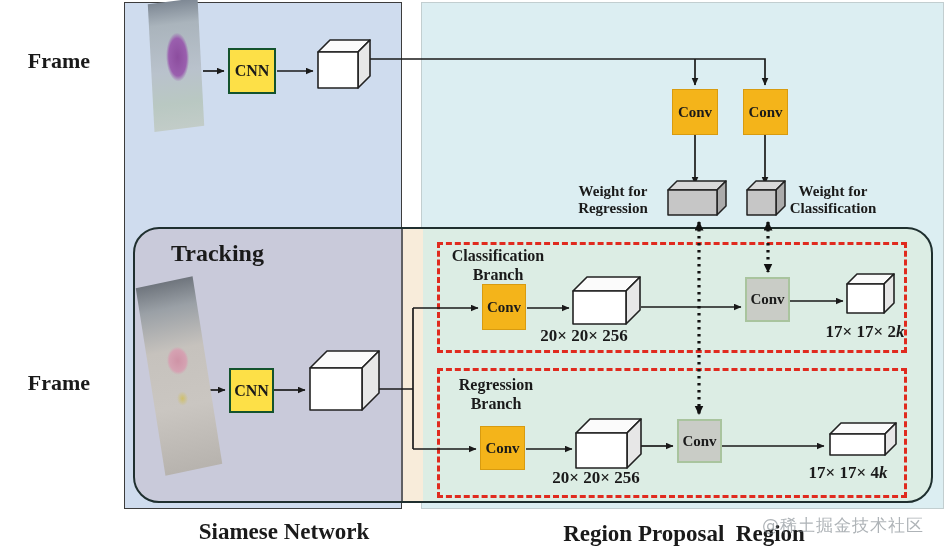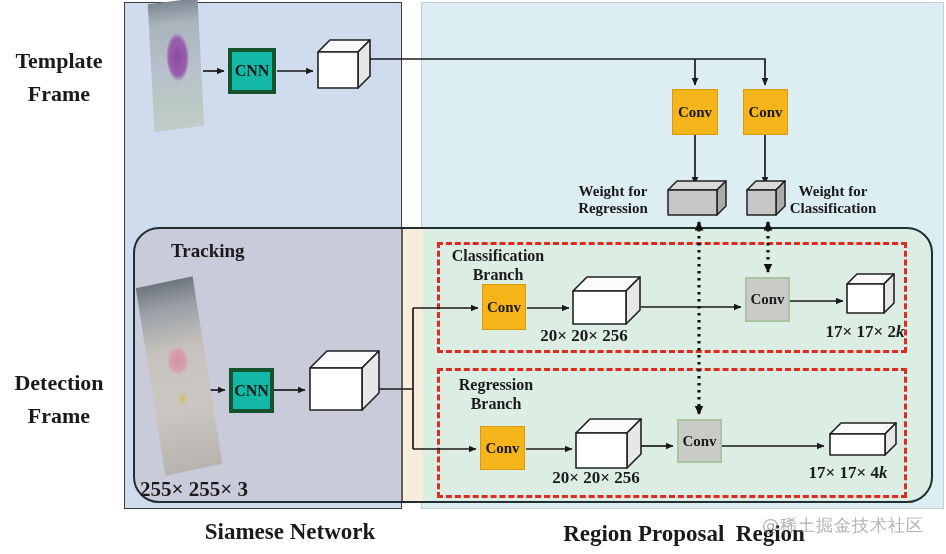--- a/index.html
+++ b/index.html
@@ -11,33 +11,33 @@
   #rpn-panel{left:421px;top:2px;width:523px;height:507px;background:#dceef2;border:1px solid #c2ced0;box-sizing:border-box;}
   #tracking-box{left:133px;top:227px;width:800px;height:276px;box-sizing:border-box;
     border:2.2px solid #1f2f2f;border-radius:26px;
     background:linear-gradient(90deg,#c9cada 0px,#c9cada 268px,#f8ecda 268px,#f8ecda 288px,#dcede4 288px,#dcede4 100%);}
   
   .branch-box{box-sizing:border-box;border:3px dashed #e02a1e;background:transparent;}
   #cls-box{left:437px;top:242px;width:470px;height:111px;}
   #reg-box{left:437px;top:368px;width:470px;height:130px;}
   
   .op{display:flex;align-items:center;justify-content:center;font-weight:bold;box-sizing:border-box;z-index:6;}
-  .cnn{background:#14b8a6;font-size:16px;border:4px solid #14532d;}
+  .cnn{background:#fde047;font-size:16px;border:2px solid #14532d;}
   .conv-orange{background:#f4b41a;font-size:15px;border:1px solid #d89b10;}
   .conv-gray{background:#c9ccc6;font-size:15px;border:2px solid #a9c49e;}
   
   .t{font-weight:bold;line-height:1.15;white-space:nowrap;z-index:8;}
   .center{transform:translateX(-50%);text-align:center;}
   .side-label{font-size:22px;line-height:33px;text-align:center;width:118px;}
   .dim{font-size:17px;}
   .dim .k{font-style:italic;}
   .branch-title{font-size:16px;line-height:19px;}
   .weight-label{font-size:15px;line-height:17px;}
   .caption{font-size:23px;white-space:pre;}
-  #tracking-title{font-size:19px;}
+  #tracking-title{font-size:24px;}
   #watermark{font-size:17px;color:rgba(125,132,138,.62);letter-spacing:1px;z-index:9;font-family:"DejaVu Sans",sans-serif;}
   
   .photo{z-index:5;}
   #template-photo{left:151px;top:1px;width:50px;height:128px;transform:rotate(-3deg) skewY(-4deg);
     background:
       radial-gradient(ellipse 16px 34px at 54% 44%,#8c4d9e 0%,#9a5fae 55%,rgba(154,95,174,0) 72%),
       linear-gradient(180deg,#7e8894 0%,#aab4bc 18%,#b9c2cc 55%,#b9c8c2 80%,#c2ccc8 100%);}
   #detection-photo{left:150px;top:281px;width:58px;height:190px;transform:rotate(-9deg) skewY(-3deg);
     background:
       radial-gradient(ellipse 14px 18px at 52% 42%,#cf93a6 0%,#d5a2b2 60%,rgba(213,162,178,0) 78%),
@@ -177,25 +177,23 @@
       <span>Conv</span>
     </div>
   <div class="abs op conv-orange" style="left:480px;top:426px;width:45px;height:44px;">
       <span>Conv</span>
     </div>
   <div class="abs op conv-gray" style="left:677px;top:419px;width:45px;height:44px;">
       <span>Conv</span>
     </div>
 
   <div class="abs t side-label" style="left:0;top:44px;">
-    <div>Template</div>
     <div>Frame</div>
   </div>
   <div class="abs t side-label" style="left:0;top:366px;">
-    <div>Detection</div>
     <div>Frame</div>
   </div>
 
   <div class="abs t" id="tracking-title" style="left:171px;top:240px;">Tracking</div>
 
   <div class="abs t weight-label center" style="left:613px;top:183px;">
     <div>Weight for</div>
     <div>Regression</div>
   </div>
   <div class="abs t weight-label center" style="left:833px;top:183px;">
@@ -205,24 +203,23 @@
 
   <div class="abs t branch-title center" style="left:498px;top:246px;">
     <div>Classification</div>
     <div>Branch</div>
   </div>
   <div class="abs t branch-title center" style="left:496px;top:375px;">
     <div>Regression</div>
     <div>Branch</div>
   </div>
 
-  <div class="abs t dim" style="left:140px;top:477px;font-size:21px;">255× 255× 3</div>
   <div class="abs t dim center" style="left:584px;top:326px;">20× 20× 256</div>
   <div class="abs t dim center" style="left:865px;top:322px;"><span>17× 17× 2</span><span class="k">k</span></div>
   <div class="abs t dim center" style="left:596px;top:468px;">20× 20× 256</div>
   <div class="abs t dim center" style="left:848px;top:463px;"><span>17× 17× 4</span><span class="k">k</span></div>
 
-  <div class="abs t caption center" style="left:290px;top:519px;text-align:right;">Siamese Network</div>
+  <div class="abs t caption center" style="left:284px;top:519px;text-align:right;">Siamese Network</div>
   <div class="abs t caption center" style="left:684px;top:521px;">Region Proposal  Region</div>
 
   <div class="abs" id="watermark" style="left:762px;top:514px;">@稀土掘金技术社区</div>
 
 </div>
 
 </body></html>

